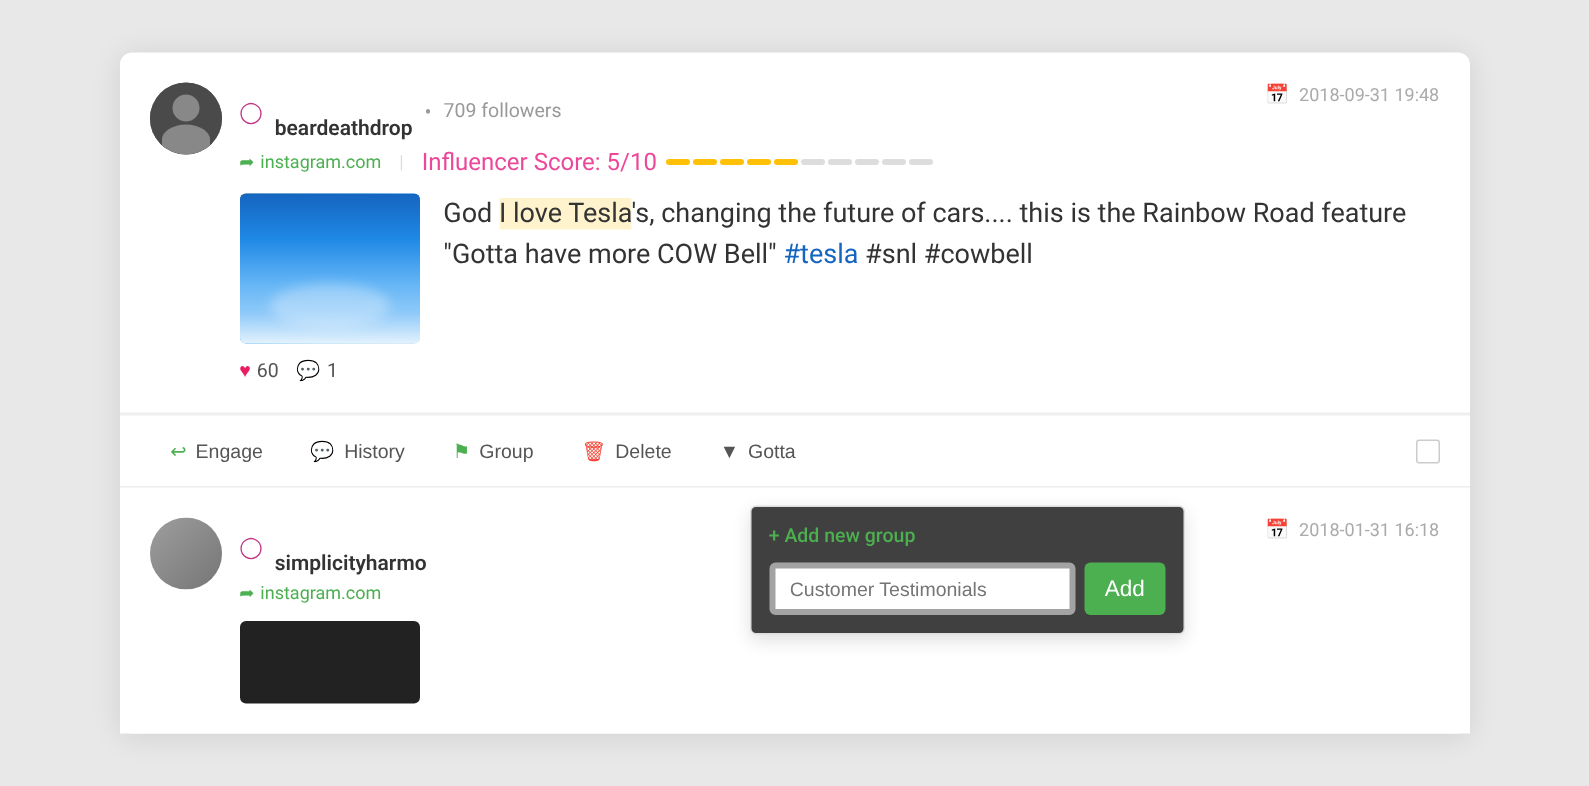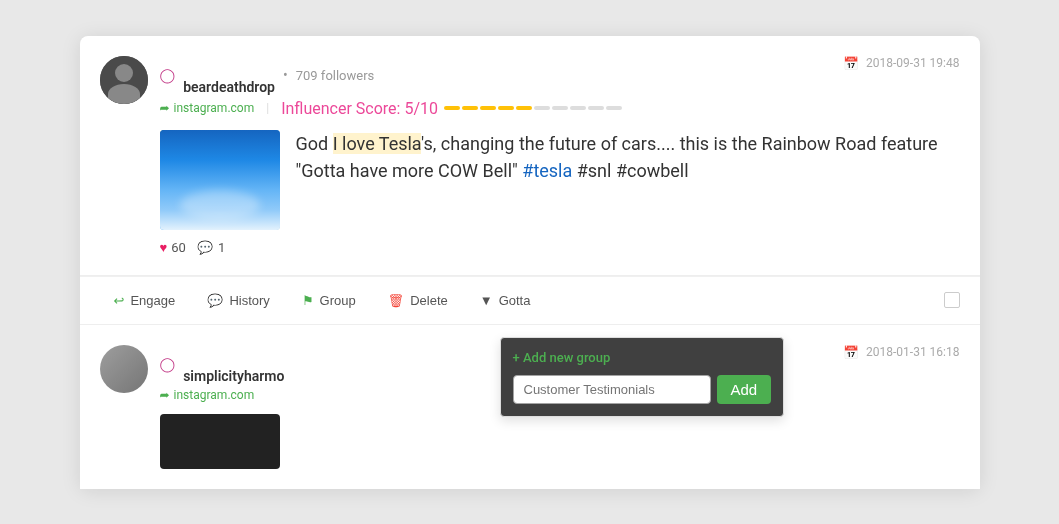--- a/index.html
+++ b/index.html
@@ -270,21 +270,21 @@
       margin-bottom: 10px;
       cursor: pointer;
     }
     .dropdown-input-row {
       display: flex;
       gap: 6px;
     }
     .group-input {
       flex: 1;
       padding: 6px 10px;
-      border: 1px solid #a3a3a3;
+      border: 4px solid #a3a3a3;
       border-radius: 4px;
       font-size: 13px;
       color: #333;
       outline: none;
     }
     .add-group-btn {
       background: #4caf50;
       color: #fff;
       border: none;
       border-radius: 4px;

